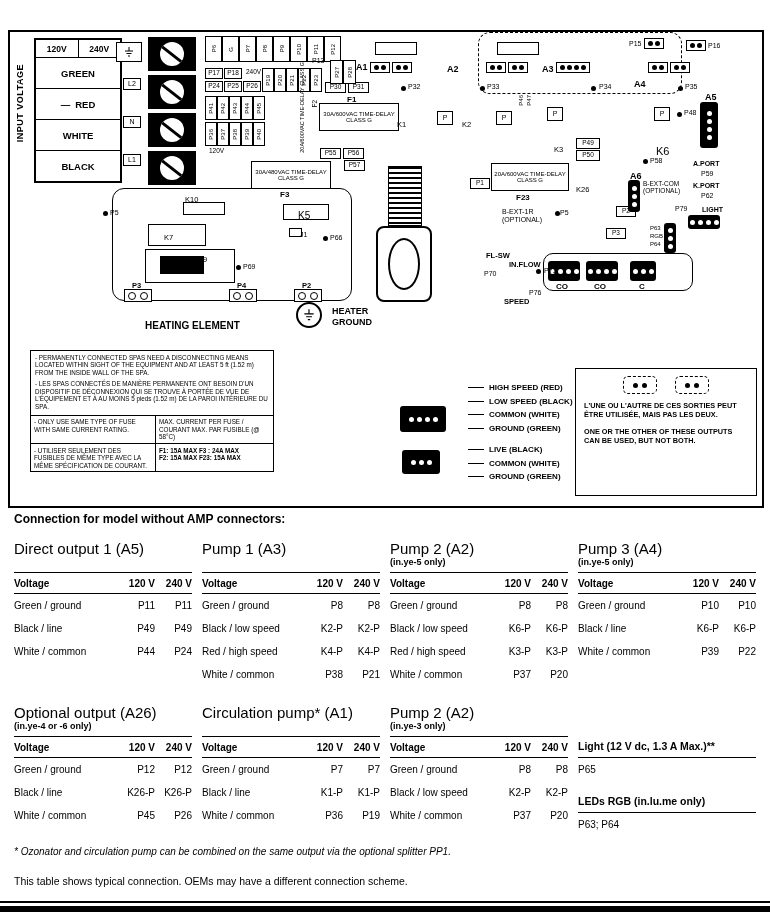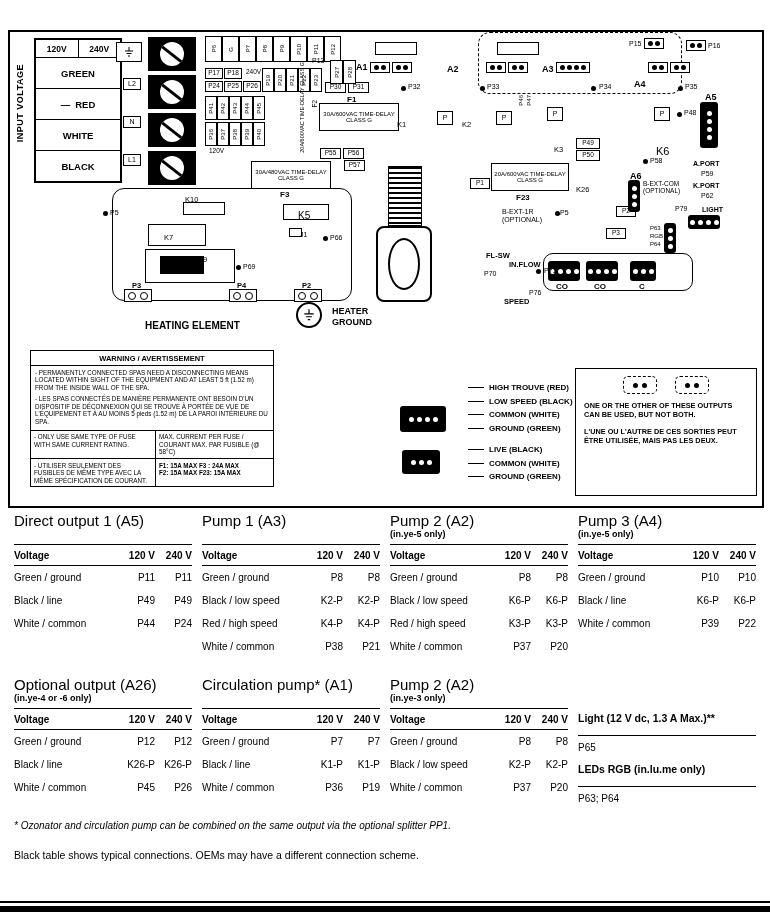--- a/index.html
+++ b/index.html
@@ -55,23 +55,23 @@
   .section-title{font-size:12px;font-weight:bold;margin:0 0 14px}
   #tables-grid{display:grid;grid-template-columns:repeat(4,178px);column-gap:10px;row-gap:18px}
   .ct-titlebox{height:32px}
   .ct-title{font-size:15px;font-weight:normal;line-height:1.15}
   .ct-sub{font-size:9px;font-weight:bold}
   .ct-header{display:flex;align-items:center;height:20px;border-top:1.5px solid #000;border-bottom:1.5px solid #000;font-weight:bold;font-size:10px}
   .ct-header span:first-child,.ct-row span:first-child{flex:1}
   .ct-header .v,.ct-row .v{width:37px;text-align:right}
   .ct-row{display:flex;align-items:center;height:23px;font-size:10px}
   .light-cell{padding-top:36px}
-  .lc-title{font-size:10.5px;font-weight:bold;padding-bottom:11px;border-bottom:1.5px solid #000}
+  .lc-title{font-size:10.5px;font-weight:bold;padding-bottom:5px;border-bottom:1.5px solid #000}
   .lc-val{font-size:10px;padding-top:6px}
-  .lc-block+.lc-block{margin-top:10px}
+  .lc-block+.lc-block{margin-top:20px}
   .footnotes{margin-top:14px;font-size:10px;font-style:italic;line-height:1.65}
   .closing{margin-top:14px;font-size:10.5px}
   .rule-thin{position:absolute;left:0;top:901px;width:770px;height:2px;background:#000}
   .rule-thick{position:absolute;left:0;top:906px;width:770px;height:6px;background:#000}
 </style>
 </head>
 <body>
 
 <div class="stage">
 
@@ -411,36 +411,35 @@
   <div class="ground-circle">
     <svg width="14" height="14" viewBox="0 0 12 12">
         <path d="M6 1v4M2 5h8M3.5 7.5h5M5 10h2" stroke="#000" stroke-width="1" fill="none"></path>
       </svg>
   </div>
   <div class="plbl" style="left:145px;top:321px;font-size:10px;font-weight:bold">HEATING ELEMENT</div>
   <div class="plbl" style="left:332px;top:307px;font-size:9px;font-weight:bold">HEATER</div>
   <div class="plbl" style="left:332px;top:318px;font-size:9px;font-weight:bold">GROUND</div>
 
   <div class="warnbox">
-    <div class="warn-title">WARNING / AVERTISSEMENT</div>
     <div class="warn-p">- PERMANENTLY CONNECTED SPAS NEED A DISCONNECTING MEANS LOCATED WITHIN SIGHT OF THE EQUIPMENT AND AT LEAST 5 ft (1.52 m) FROM THE INSIDE WALL OF THE SPA.</div>
     <div class="warn-p">- LES SPAS CONNECTÉS DE MANIÈRE PERMANENTE ONT BESOIN D'UN DISPOSITIF DE DÉCONNEXION QUI SE TROUVE À PORTÉE DE VUE DE L'ÉQUIPEMENT ET À AU MOINS 5 pieds (1.52 m) DE LA PAROI INTÉRIEURE DU SPA.</div>
     <div class="warn-grid">
       <div class="wg hb">- ONLY USE SAME TYPE OF FUSE WITH SAME CURRENT RATING.</div>
       <div class="wg r hb">MAX. CURRENT PER FUSE / COURANT MAX. PAR FUSIBLE (@ 58°C)</div>
       <div class="wg">- UTILISER SEULEMENT DES FUSIBLES DE MÊME TYPE AVEC LA MÊME SPÉCIFICATION DE COURANT.</div>
       <div class="wg r bold">
         <div>F1: 15A MAX   F3 : 24A MAX</div>
         <div>F2: 15A MAX   F23: 15A MAX</div>
       </div>
     </div>
   </div>
 
   <div class="wires" id="wires4" style="left:468px;top:381px">
-      <div class="wire-lbl">HIGH TROUVE (RED)</div>
+      <div class="wire-lbl">HIGH SPEED (RED)</div>
       <div class="wire-lbl">LOW SPEED (BLACK)</div>
       <div class="wire-lbl">COMMON (WHITE)</div>
       <div class="wire-lbl">GROUND (GREEN)</div>
     </div>
   <div class="wires" id="wires3" style="left:468px;top:443px">
       <div class="wire-lbl">LIVE (BLACK)</div>
       <div class="wire-lbl">COMMON (WHITE)</div>
       <div class="wire-lbl">GROUND (GREEN)</div>
     </div>
 
@@ -448,25 +447,26 @@
     <div class="note-cons">
       <span class="dcon">
           <i></i>
           <i></i>
         </span>
       <span class="dcon">
           <i></i>
           <i></i>
         </span>
     </div>
+    <div class="note-p">L'UNE OU L'AUTRE DE CES SORTIES PEUT ÊTRE UTILISÉE, MAIS PAS LES DEUX.</div>
     <div class="note-p">ONE OR THE OTHER OF THESE OUTPUTS CAN BE USED, BUT NOT BOTH.</div>
-    <div class="note-p">L'UNE OU L'AUTRE DE CES SORTIES PEUT ÊTRE UTILISÉE, MAIS PAS LES DEUX.</div>
   </div>
 
   <div id="tables-section">
+    <div class="section-title">Connection for model without AMP connectors:</div>
     <div id="tables-grid">
       <div class="ctable">
           <div class="ct-titlebox">
             <div class="ct-title">Direct output 1 (A5)</div>
           </div>
           <div class="ct-header">
             <span>Voltage</span>
             <span class="v">120 V</span>
             <span class="v">240 V</span>
           </div>
@@ -657,18 +657,18 @@
         </div>
         <div class="lc-block">
           <div class="lc-title">LEDs RGB (in.lu.me only)</div>
           <div class="lc-val">P63; P64</div>
         </div>
       </div>
     </div>
     <div class="footnotes">
       <div>* Ozonator and circulation pump can be combined on the same output via the optional splitter PP1.</div>
     </div>
-    <div class="closing">Black table shows typical connections. OEMs may have a different connection scheme.</div>
+    <div class="closing">This table shows typical connection. OEMs may have a different connection scheme.</div>
   </div>
 
   <div class="rule-thin"></div>
   <div class="rule-thick"></div>
 </div>
 
 </body></html>

